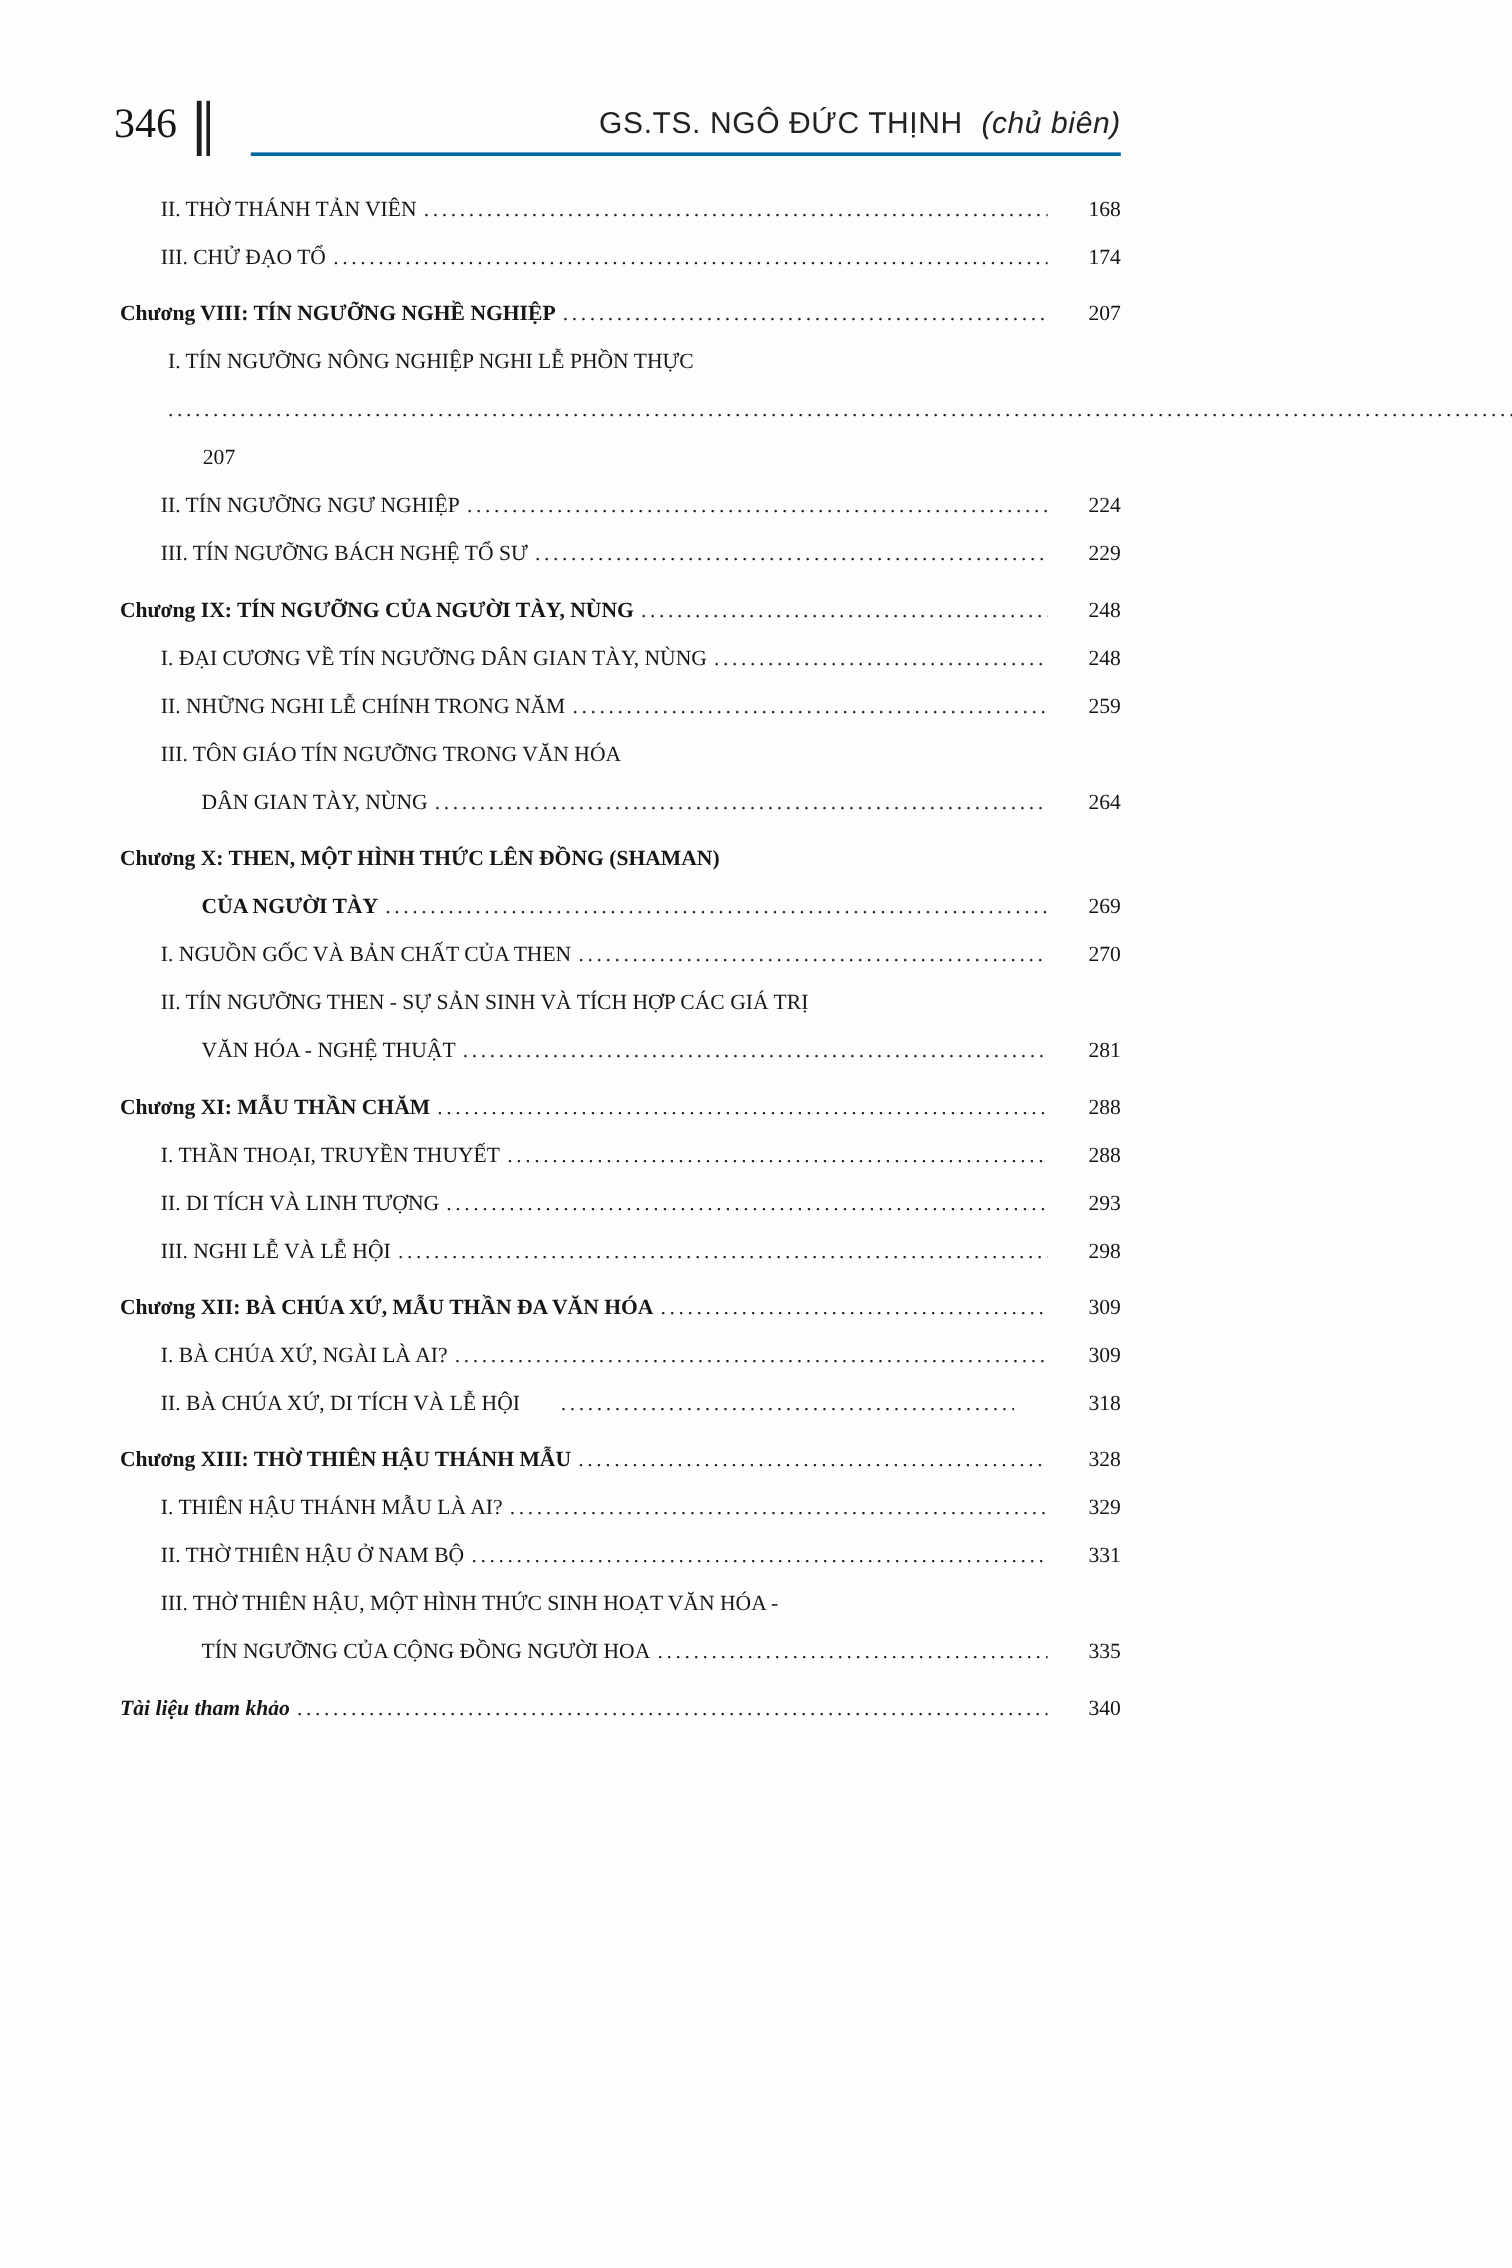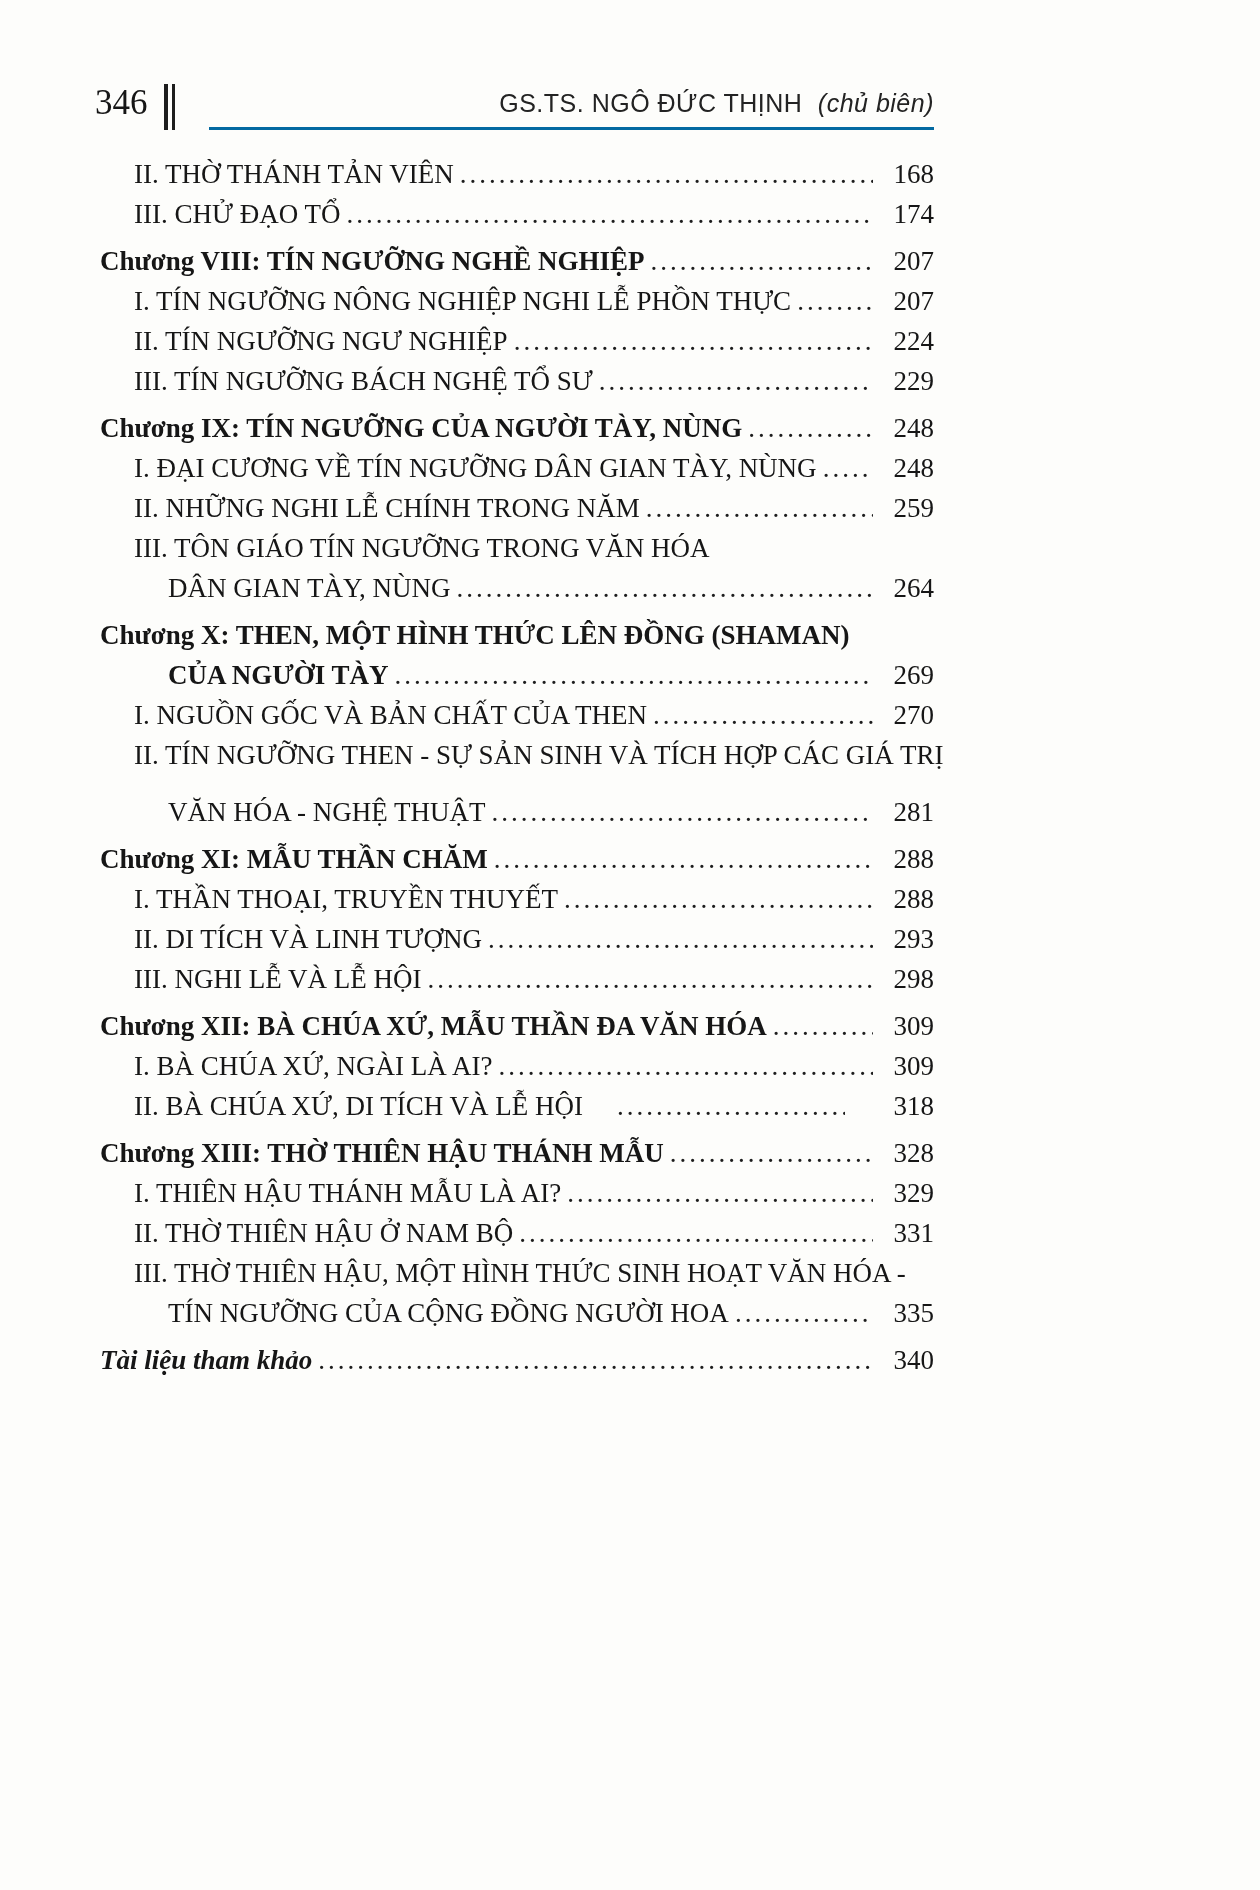--- a/index.html
+++ b/index.html
@@ -44,21 +44,21 @@
     font-size: 25px;
     letter-spacing: 0.5px;
     color: #232323;
     white-space: nowrap;
   }
   .role { font-style: italic; margin-left: 8px; }
 
   
   .toc {
     margin: 24px 326px 0 100px;
-    font-size: 27px;
+    font-size: 18px;
   }
   .entry.chapter, .entry.ref { margin-top: 7px; }
   .line {
     display: flex;
     align-items: baseline;
     line-height: 40px;
   }
   .title { white-space: nowrap; }
   .chapter .title { font-weight: bold; }
   .ref .title { font-weight: bold; font-style: italic; }
@@ -109,21 +109,21 @@
         </div>
       </div>
       <div class="entry chapter">
         <div class="line" style="padding-left: 0px;">
           <span class="title">Chương VIII: TÍN NGƯỠNG NGHỀ NGHIỆP</span>
           <span class="dots"></span>
           <span class="pg">207</span>
         </div>
       </div>
       <div class="entry section">
-        <div class="line" style="padding-left: 34px;">
+        <div class="line" style="padding-left: 34px; flex-direction: column;">
           <span class="title">I. TÍN NGƯỠNG NÔNG NGHIỆP NGHI LỄ PHỒN THỰC</span>
           <span class="dots"></span>
           <span class="pg">207</span>
         </div>
       </div>
       <div class="entry section">
         <div class="line" style="padding-left: 34px;">
           <span class="title">II. TÍN NGƯỠNG NGƯ NGHIỆP</span>
           <span class="dots"></span>
           <span class="pg">224</span>
@@ -181,21 +181,21 @@
         <div class="line" style="padding-left: 34px;">
           <span class="title">I. NGUỒN GỐC VÀ BẢN CHẤT CỦA THEN</span>
           <span class="dots"></span>
           <span class="pg">270</span>
         </div>
       </div>
       <div class="entry section">
         <div class="line" style="padding-left: 34px;">
           <span class="title">II. TÍN NGƯỠNG THEN - SỰ SẢN SINH VÀ TÍCH HỢP CÁC GIÁ TRỊ</span>
         </div>
-        <div class="line" style="padding-left: 68px; margin-top: 17px;">
+        <div class="line" style="padding-left: 68px;">
           <span class="title">VĂN HÓA - NGHỆ THUẬT</span>
           <span class="dots"></span>
           <span class="pg">281</span>
         </div>
       </div>
       <div class="entry chapter">
         <div class="line" style="padding-left: 0px;">
           <span class="title">Chương XI: MẪU THẦN CHĂM</span>
           <span class="dots"></span>
           <span class="pg">288</span>

